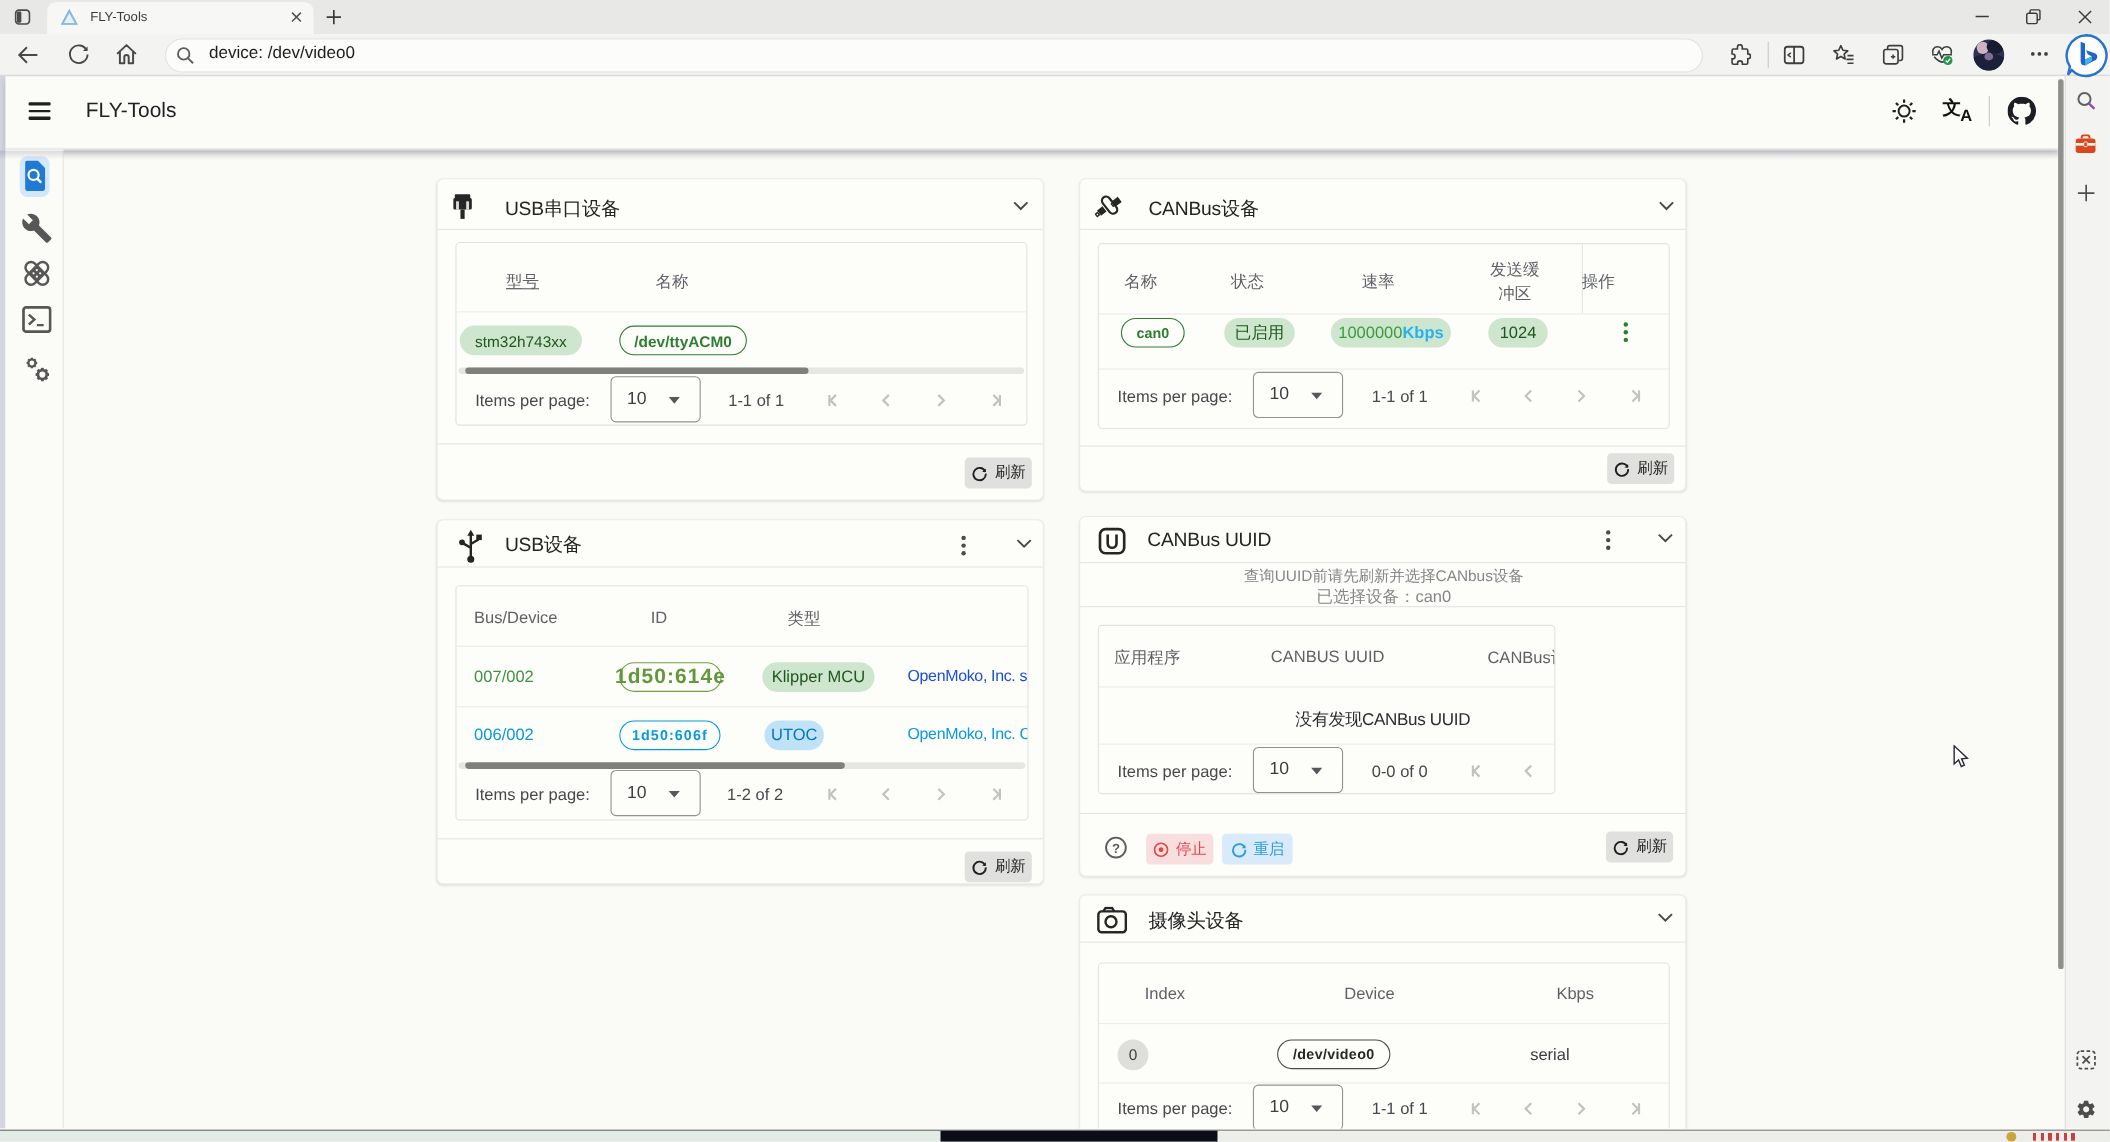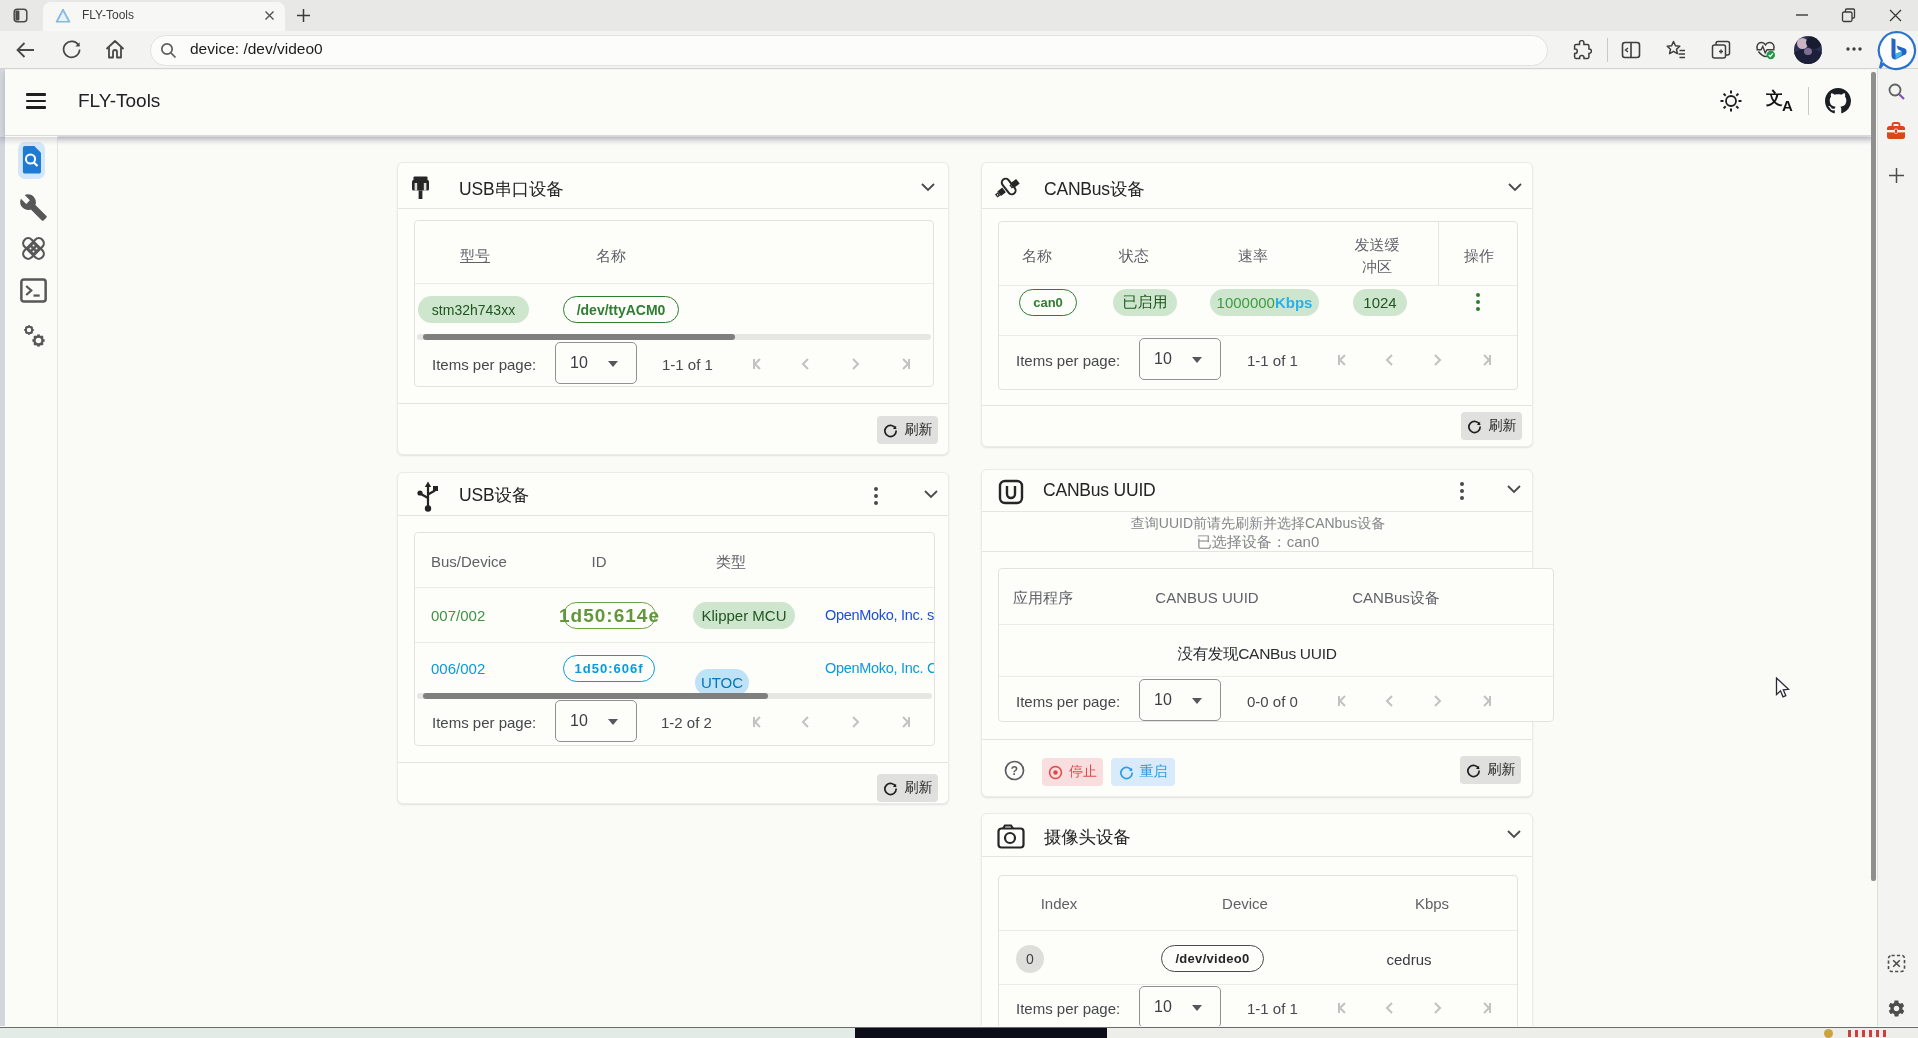--- a/index.html
+++ b/index.html
@@ -18,21 +18,21 @@
 #rail { left:5px; top:67px; width:53px; height:890px; background:#fbfbf8; border-right:1px solid #e5e5e2; }
 .card { position:absolute; background:#fdfdfa; border:1px solid #ebebe8; border-radius:6px; box-shadow:0 1px 2px rgba(0,0,0,.10); }
 .chead { position:absolute; left:0; top:0; right:0; height:46px; border-bottom:1px solid #e4e4e1; }
 .ctitle { position:absolute; font-size:17.5px; color:#242424; letter-spacing:-0.2px; line-height:24px; }
 .panel { position:absolute; border:1px solid #e2e2df; border-radius:4px; overflow:hidden; background:#fdfdfa; }
 .th { position:absolute; font-size:15px; color:#5f6167; white-space:nowrap; }
 .chip { position:absolute; display:flex; align-items:center; justify-content:center; border-radius:14px; font-size:14px; white-space:nowrap; }
 .chip.green { background:#cde6cd; color:#20561f; }
 .chip.ogreen { border:1.5px solid #2f7d33; color:#2f7d33; font-weight:bold; font-size:14px; }
 .chip.oblue { border:1.5px solid #089ade; color:#089ade; font-weight:bold; font-size:14px; }
-.chip.blue { background:#bfe2f7; color:#0277bd;margin-top:14px; }
+.chip.blue { background:#bfe2f7; color:#0277bd; }
 .pag { position:absolute; font-size:15px; color:#46484c; white-space:nowrap; }
 .sel { position:absolute; width:82px; height:42px; border:1px solid #919191; border-radius:5px; }
 .selv { position:absolute; font-size:16px; color:#3c3e42; }
 .tri { position:absolute; width:0; height:0; border-left:5px solid transparent; border-right:5px solid transparent; border-top:6px solid #55575b; }
 .divi { position:absolute; left:0; right:0; height:1px; background:#e4e4e1; }
 .btn { position:absolute; height:28px; background:#e0e1de; border-radius:4px; display:flex; align-items:center; justify-content:center; font-size:14px; color:#1f1f1f; }
 .rowline { position:absolute; left:0; right:0; height:1px; background:#ebebe8; }
 .scrtrack { position:absolute; height:6px; background:#e6e6e3; border-radius:3px; }
 .scrthumb { position:absolute; height:6px; background:#7f7f7d; border-radius:3px; }
 .dots3 { position:absolute; width:4px; height:4px; border-radius:50%; }
@@ -263,21 +263,21 @@
     <svg class="abs" style="left:526px; top:20px;" width="14" height="9" viewBox="0 0 14 9">
         <path d="M1 1 L7 7 L13 1" stroke="#4a4a4a" stroke-width="1.8" fill="none"></path>
       </svg>
     <div class="panel" style="left:16px; top:58px; width:520px; height:169px;">
       <div class="th" style="left:38px; top:25px; transform:translateX(-50%);">名称</div>
       <div class="th" style="left:135px; top:25px; transform:translateX(-50%);">状态</div>
       <div class="th" style="left:254px; top:25px; transform:translateX(-50%);">速率</div>
       <div class="th" style="left:378px; top:14px; transform:translateX(-50%);">发送缓</div>
       <div class="th" style="left:378px; top:36px; transform:translateX(-50%);">冲区</div>
       <div class="abs" style="left:439px; top:0; width:1px; height:63px; background:#e4e4e1;"></div>
-      <div class="th" style="left:480px; top:25px; transform:translateX(-50%);">操作</div>
+      <div class="th" style="left:454px; top:25px; transform:translateX(-50%);">操作</div>
       <div class="rowline" style="top:63px;"></div>
       <div class="chip ogreen" style="left:20px; top:67px; width:58px; height:27px; font-size:13px;">can0</div>
       <div class="chip green" style="left:114px; top:67px; width:64px; height:27px; font-size:15px;">已启用</div>
       <div class="chip green" style="left:211px; top:67px; width:109px; height:27px; font-size:15px; color:#3d9c42;">1000000<span style="color:#27b2ef; font-weight:bold;">Kbps</span></div>
       <div class="chip green" style="left:354px; top:67px; width:54px; height:27px; font-size:15px;">1024</div>
       <div class="dots3" style="left:477px; top:71px; background:#2e7d32;"></div>
       <div class="dots3" style="left:477px; top:78px; background:#2e7d32;"></div>
       <div class="dots3" style="left:477px; top:85px; background:#2e7d32;"></div>
       <div class="rowline" style="top:113px;"></div>
       <div class="pag" style="left:17px; top:130px;">Items per page:</div>
@@ -321,21 +321,21 @@
         <circle cx="3" cy="3" r="2" fill="#4a4a4a"></circle>
         <circle cx="3" cy="10" r="2" fill="#4a4a4a"></circle>
         <circle cx="3" cy="17" r="2" fill="#4a4a4a"></circle>
       </svg>
     <svg class="abs" style="left:525px; top:15px;" width="14" height="9" viewBox="0 0 14 9">
         <path d="M1 1 L7 7 L13 1" stroke="#4a4a4a" stroke-width="1.8" fill="none"></path>
       </svg>
     <div class="pag" style="left:276px; top:45px; transform:translateX(-50%); color:#84868a; font-size:14px;">查询UUID前请先刷新并选择CANbus设备</div>
     <div class="pag" style="left:276px; top:63px; transform:translateX(-50%); color:#84868a; font-size:15px;">已选择设备：can0</div>
     <div class="divi" style="top:81px;"></div>
-    <div class="panel" style="left:16px; top:98px; width:556px; height:154px;">
+    <div class="panel" style="left:16px; top:98px; width:416px; height:154px;">
       <div class="th" style="left:44px; top:20px; transform:translateX(-50%);">应用程序</div>
       <div class="th" style="left:208px; top:20px; transform:translateX(-50%);">CANBUS UUID</div>
       <div class="th" style="left:397px; top:20px; transform:translateX(-50%);">CANBus设备</div>
       <div class="rowline" style="top:55px;"></div>
       <div class="pag" style="left:258px; top:75px; transform:translateX(-50%); font-size:15.5px; letter-spacing:-0.3px; color:#2a2c30;">没有发现CANBus UUID</div>
       <div class="rowline" style="top:107px;"></div>
       <div class="pag" style="left:17px; top:124px;">Items per page:</div>
       <div class="sel" style="left:140px; top:110px;"></div>
       <div class="selv" style="left:155px; top:122px;">10</div>
       <div class="tri" style="left:193px; top:129px;"></div>
@@ -394,21 +394,21 @@
     <svg class="abs" style="left:525px; top:16px;" width="14" height="9" viewBox="0 0 14 9">
         <path d="M1 1 L7 7 L13 1" stroke="#4a4a4a" stroke-width="1.8" fill="none"></path>
       </svg>
     <div class="panel" style="left:16px; top:61px; width:520px; height:230px;">
       <div class="th" style="left:60px; top:19px; transform:translateX(-50%);">Index</div>
       <div class="th" style="left:246px; top:19px; transform:translateX(-50%);">Device</div>
       <div class="th" style="left:433px; top:19px; transform:translateX(-50%);">Kbps</div>
       <div class="rowline" style="top:54px;"></div>
       <div class="chip" style="left:17px; top:69px; width:28px; height:28px; border-radius:50%; background:#dededb; color:#404040;">0</div>
       <div class="chip" style="left:162px; top:69px; width:103px; height:27px; border:1.5px solid #4a4a4a; color:#262626; font-weight:bold; font-size:13px; letter-spacing:0.3px;">/dev/video0</div>
-      <div class="pag" style="left:410px; top:75px; transform:translateX(-50%); color:#3a3c40;">cedrus</div>
+      <div class="pag" style="left:410px; top:75px; transform:translateX(-50%); color:#3a3c40;">serial</div>
       <div class="rowline" style="top:108px;"></div>
       <div class="pag" style="left:17px; top:124px;">Items per page:</div>
       <div class="sel" style="left:140px; top:110px;"></div>
       <div class="selv" style="left:155px; top:122px;">10</div>
       <div class="tri" style="left:193px; top:129px;"></div>
       <div class="pag" style="left:248px; top:124px;">1-1 of 1</div>
       <svg class="abs" style="left:335px; top:123px;" width="18" height="18" viewBox="0 0 18 18">
           <path d="M11 4 L6 9 L11 14" stroke="#c2c2c0" stroke-width="2" fill="none"></path>
           <path d="M5 4 L5 14" stroke="#c2c2c0" stroke-width="2"></path>
         </svg>

